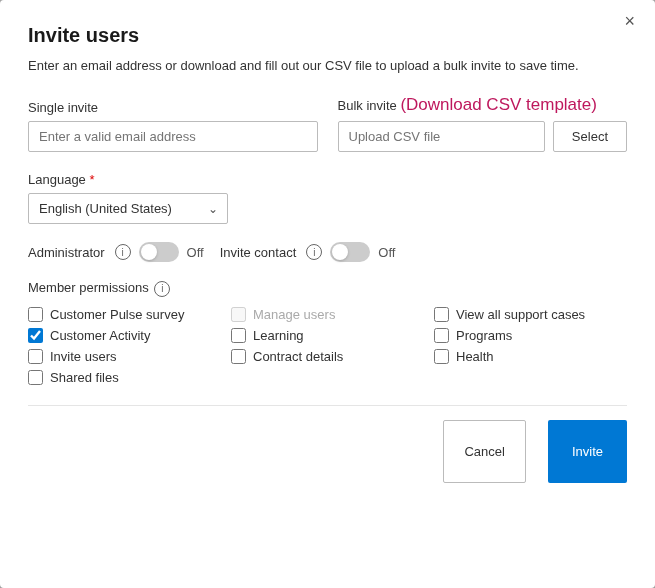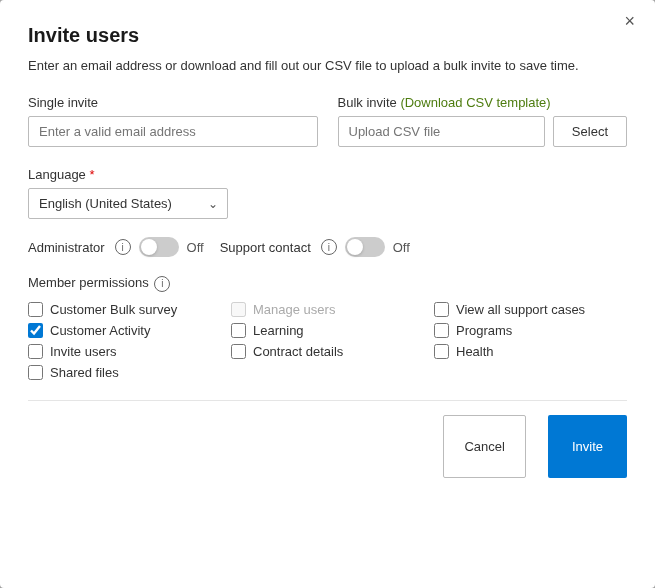--- a/index.html
+++ b/index.html
@@ -67,23 +67,23 @@
       display: flex;
       flex-direction: column;
     }
     .field-label {
       font-size: 13px;
       color: #333;
       margin-bottom: 6px;
       font-weight: 400;
     }
     .field-label-link {
-      color: #4d7c0f;
+      color: #be185d;
       text-decoration: none;
-      font-size: 13px;
+      font-size: 17px;
     }
     .text-input {
       width: 100%;
       border: 1px solid #bbb;
       border-radius: 2px;
       padding: 7px 10px;
       font-size: 13px;
       color: #333;
       outline: none;
     }
@@ -310,41 +310,41 @@
         <span class="info-icon">i</span>
         <div class="toggle-switch">
           <div class="toggle-track">
             <div class="toggle-thumb"></div>
           </div>
         </div>
         <span class="toggle-off-label">Off</span>
       </div>
 
       <div class="toggle-group">
-        <span class="toggle-label-text">Support contact</span>
+        <span class="toggle-label-text">Invite contact</span>
         <span class="info-icon">i</span>
         <div class="toggle-switch">
           <div class="toggle-track">
             <div class="toggle-thumb"></div>
           </div>
         </div>
         <span class="toggle-off-label">Off</span>
       </div>
     </div>
 
     <div class="permissions-section">
       <div class="permissions-title">
         <span>Member permissions</span>
         <span class="info-icon">i</span>
       </div>
       <div class="permissions-grid">
 
         <div class="checkbox-item">
           <input type="checkbox" id="cps" style="">
-          <label for="cps">Customer Bulk survey</label>
+          <label for="cps">Customer Pulse survey</label>
         </div>
         <div class="checkbox-item disabled">
           <input type="checkbox" id="mu" disabled="" style="">
           <label for="mu">Manage users</label>
         </div>
         <div class="checkbox-item">
           <input type="checkbox" id="vas" style="">
           <label for="vas">View all support cases</label>
         </div>
 

